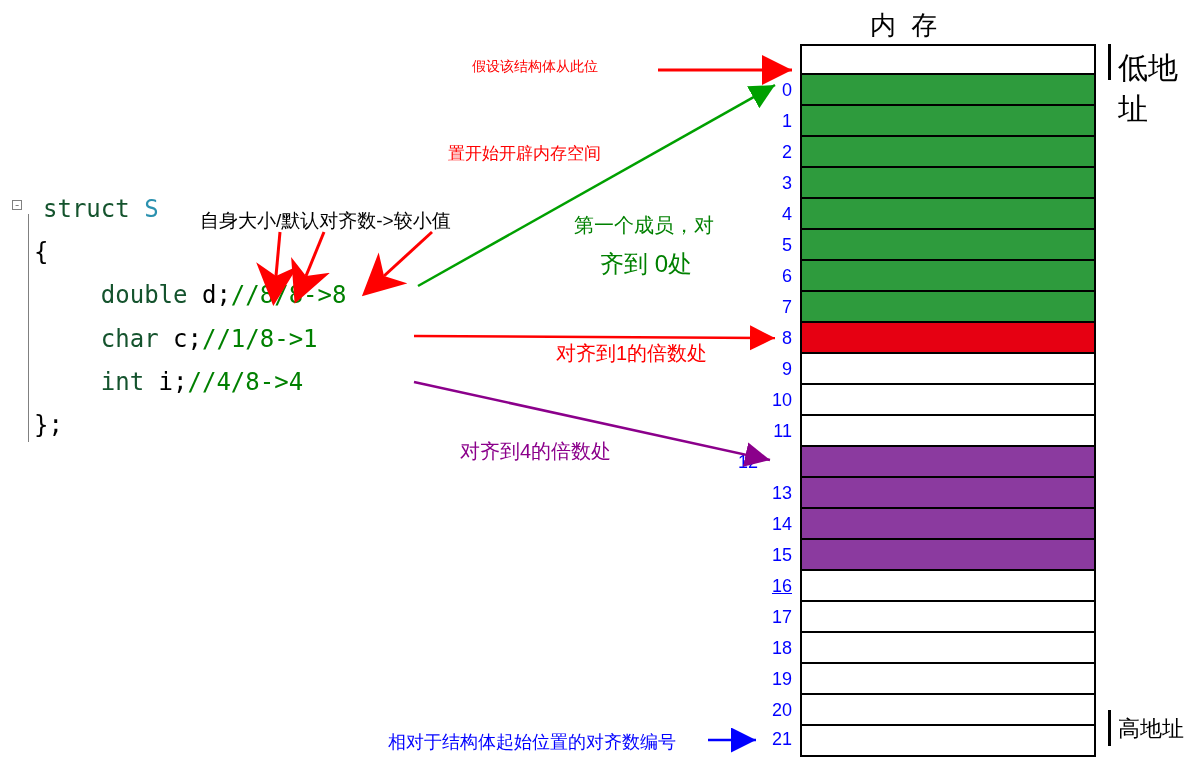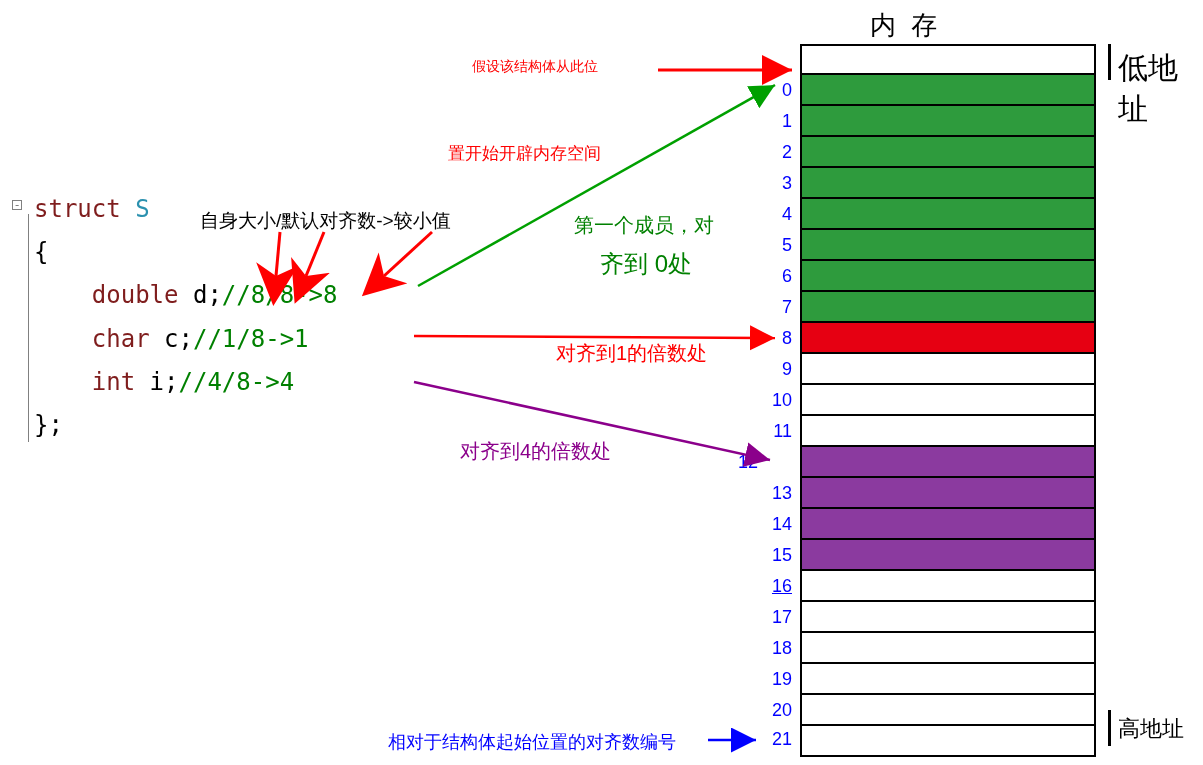--- a/index.html
+++ b/index.html
@@ -12,21 +12,21 @@
     height: 765px;
     position: relative;
   }
   .abs { position: absolute; }
   .code {
     font-family: Consolas, monospace;
     font-size: 24px;
     line-height: 1.8;
     white-space: pre;
   }
-  .kw { color: #7f1d1d; }
+  .kw { color: #14532d; margin-left: 9px; }
   .name { color: #2b91af; }
   .comment { color: #008000; }
   .gutter {
     border: 1px solid #808080;
     width: 8px;
     height: 8px;
     display: inline-block;
     position: absolute;
     color: #808080;
     font-size: 12px;

